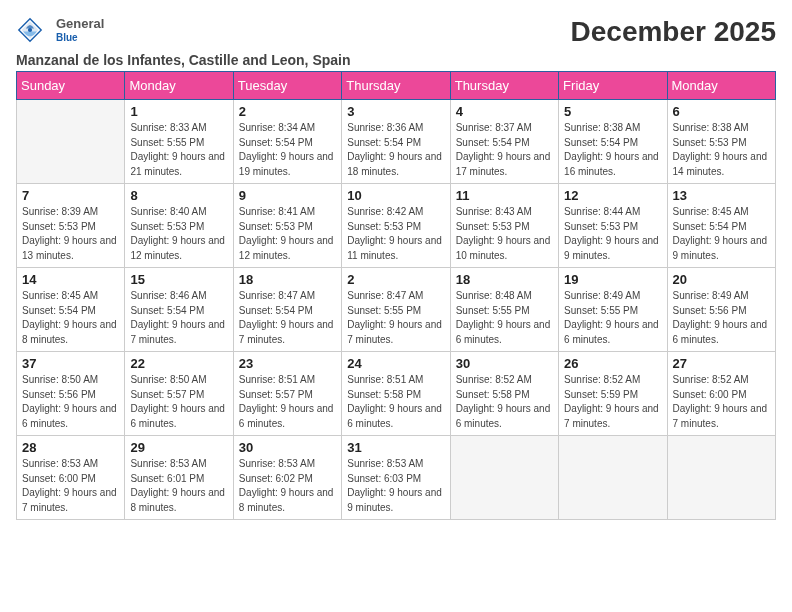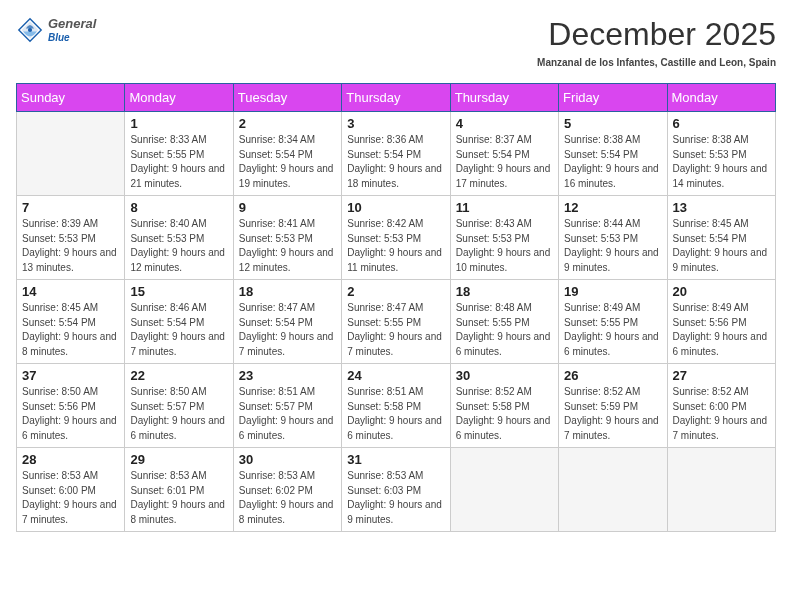--- a/index.html
+++ b/index.html
@@ -15,47 +15,46 @@
       justify-content: space-between;
       align-items: flex-start;
       margin-bottom: 4px;
     }
     .logo {
       display: flex;
       align-items: center;
       font-size: 18px;
       font-weight: bold;
       color: #1a5fad;
-      gap: 4px;
-      font-style: italic;
+      gap: 12px;
     }
     .logo-icon {
       width: 28px;
       height: 28px;
     }
     .month-title {
-      font-size: 32px;
+      font-size: 28px;
       color: #333;
-      font-weight: normal;
+      font-weight: bold;
       text-align: right;
     }
     .location-title {
-      text-align: right;
-      font-size: 10px;
+      text-align: left;
+      font-size: 14px;
       color: #444;
       font-weight: bold;
-      margin-bottom: 15px;
+      margin-bottom: 3px;
     }
     .calendar {
       width: 100%;
       border-collapse: collapse;
       font-size: 11px;
     }
     .calendar th {
-      background: #d946ef;
+      background: #ec4899;
       color: #fff;
       padding: 6px 4px;
       text-align: left;
       font-size: 13px;
       font-weight: normal;
       border: 1px solid #2a60a0;
     }
     .calendar td {
       border: 1px solid #ccc;
       vertical-align: top;

